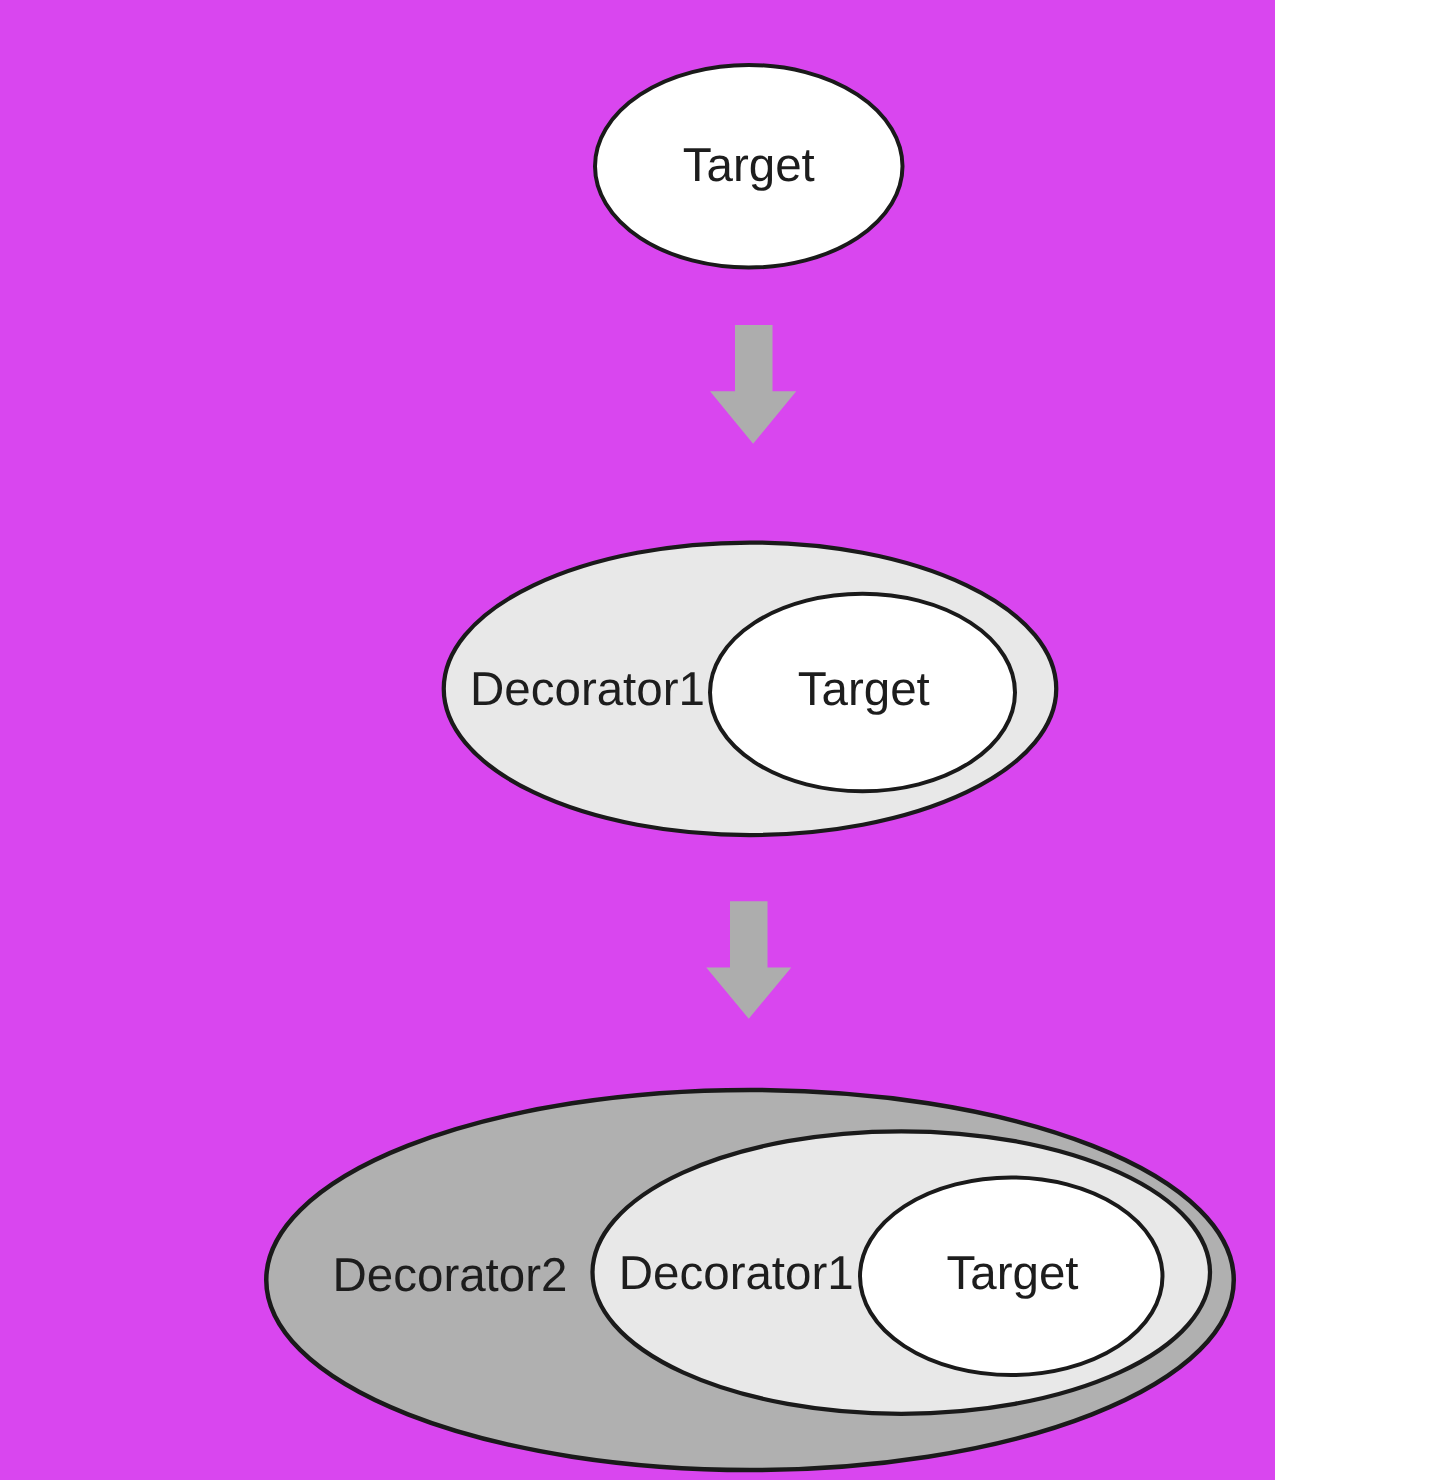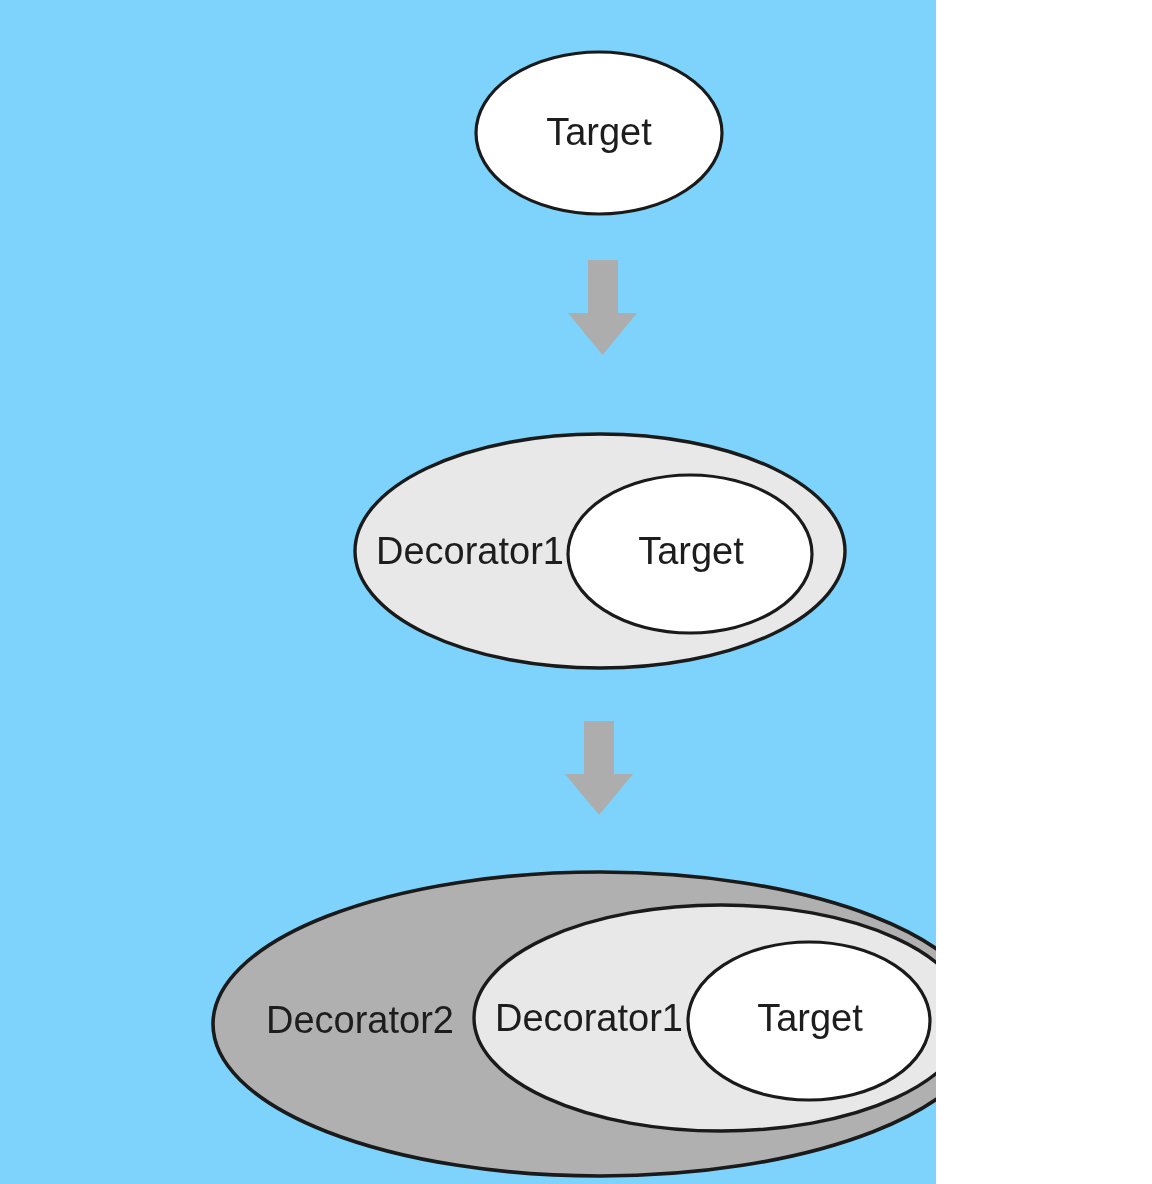--- a/index.html
+++ b/index.html
@@ -5,23 +5,23 @@
   html, body {
     margin: 0;
     padding: 0;
     background: #ffffff;
   }
   body {
     font-family: "Liberation Sans", sans-serif;
   }
   #diagram-root {
     position: relative;
-    width: 936px;
+    width: 1020px;
     height: 1184px;
-    background: #7dd3fc;
+    background: #d946ef;
     overflow: hidden;
   }
   #decorator-svg {
     display: block;
     width: 1152px;
     height: 1184px;
   }
   .ellipse-shape {
     stroke: #1a1a1a;
   }

